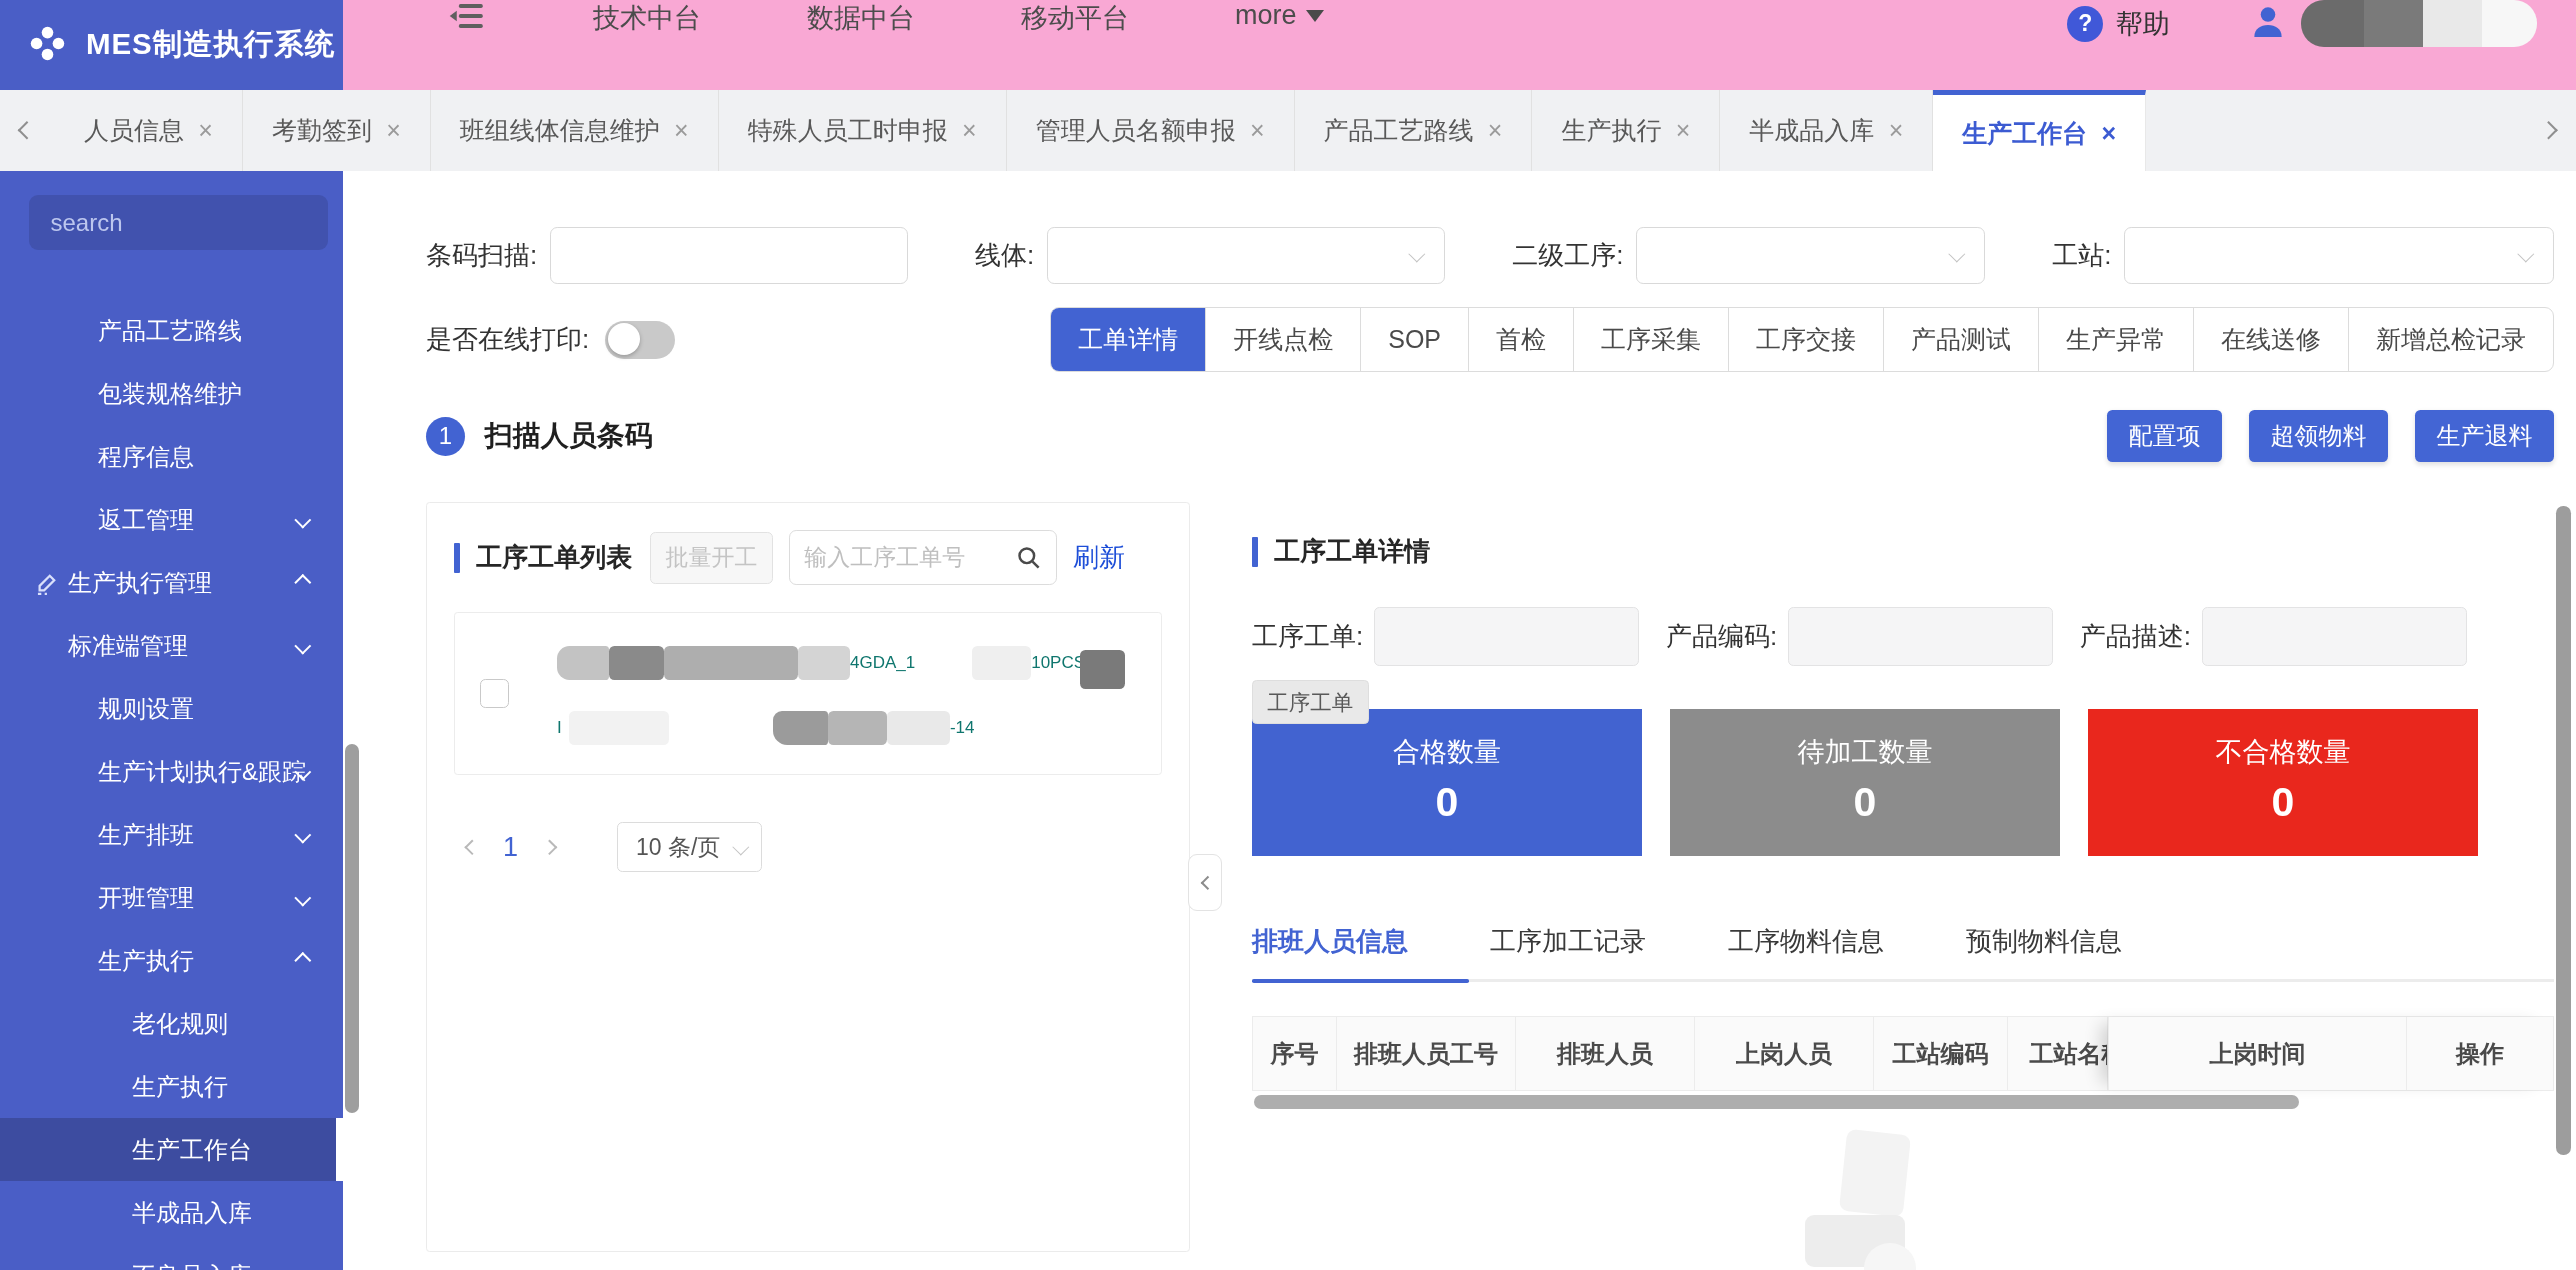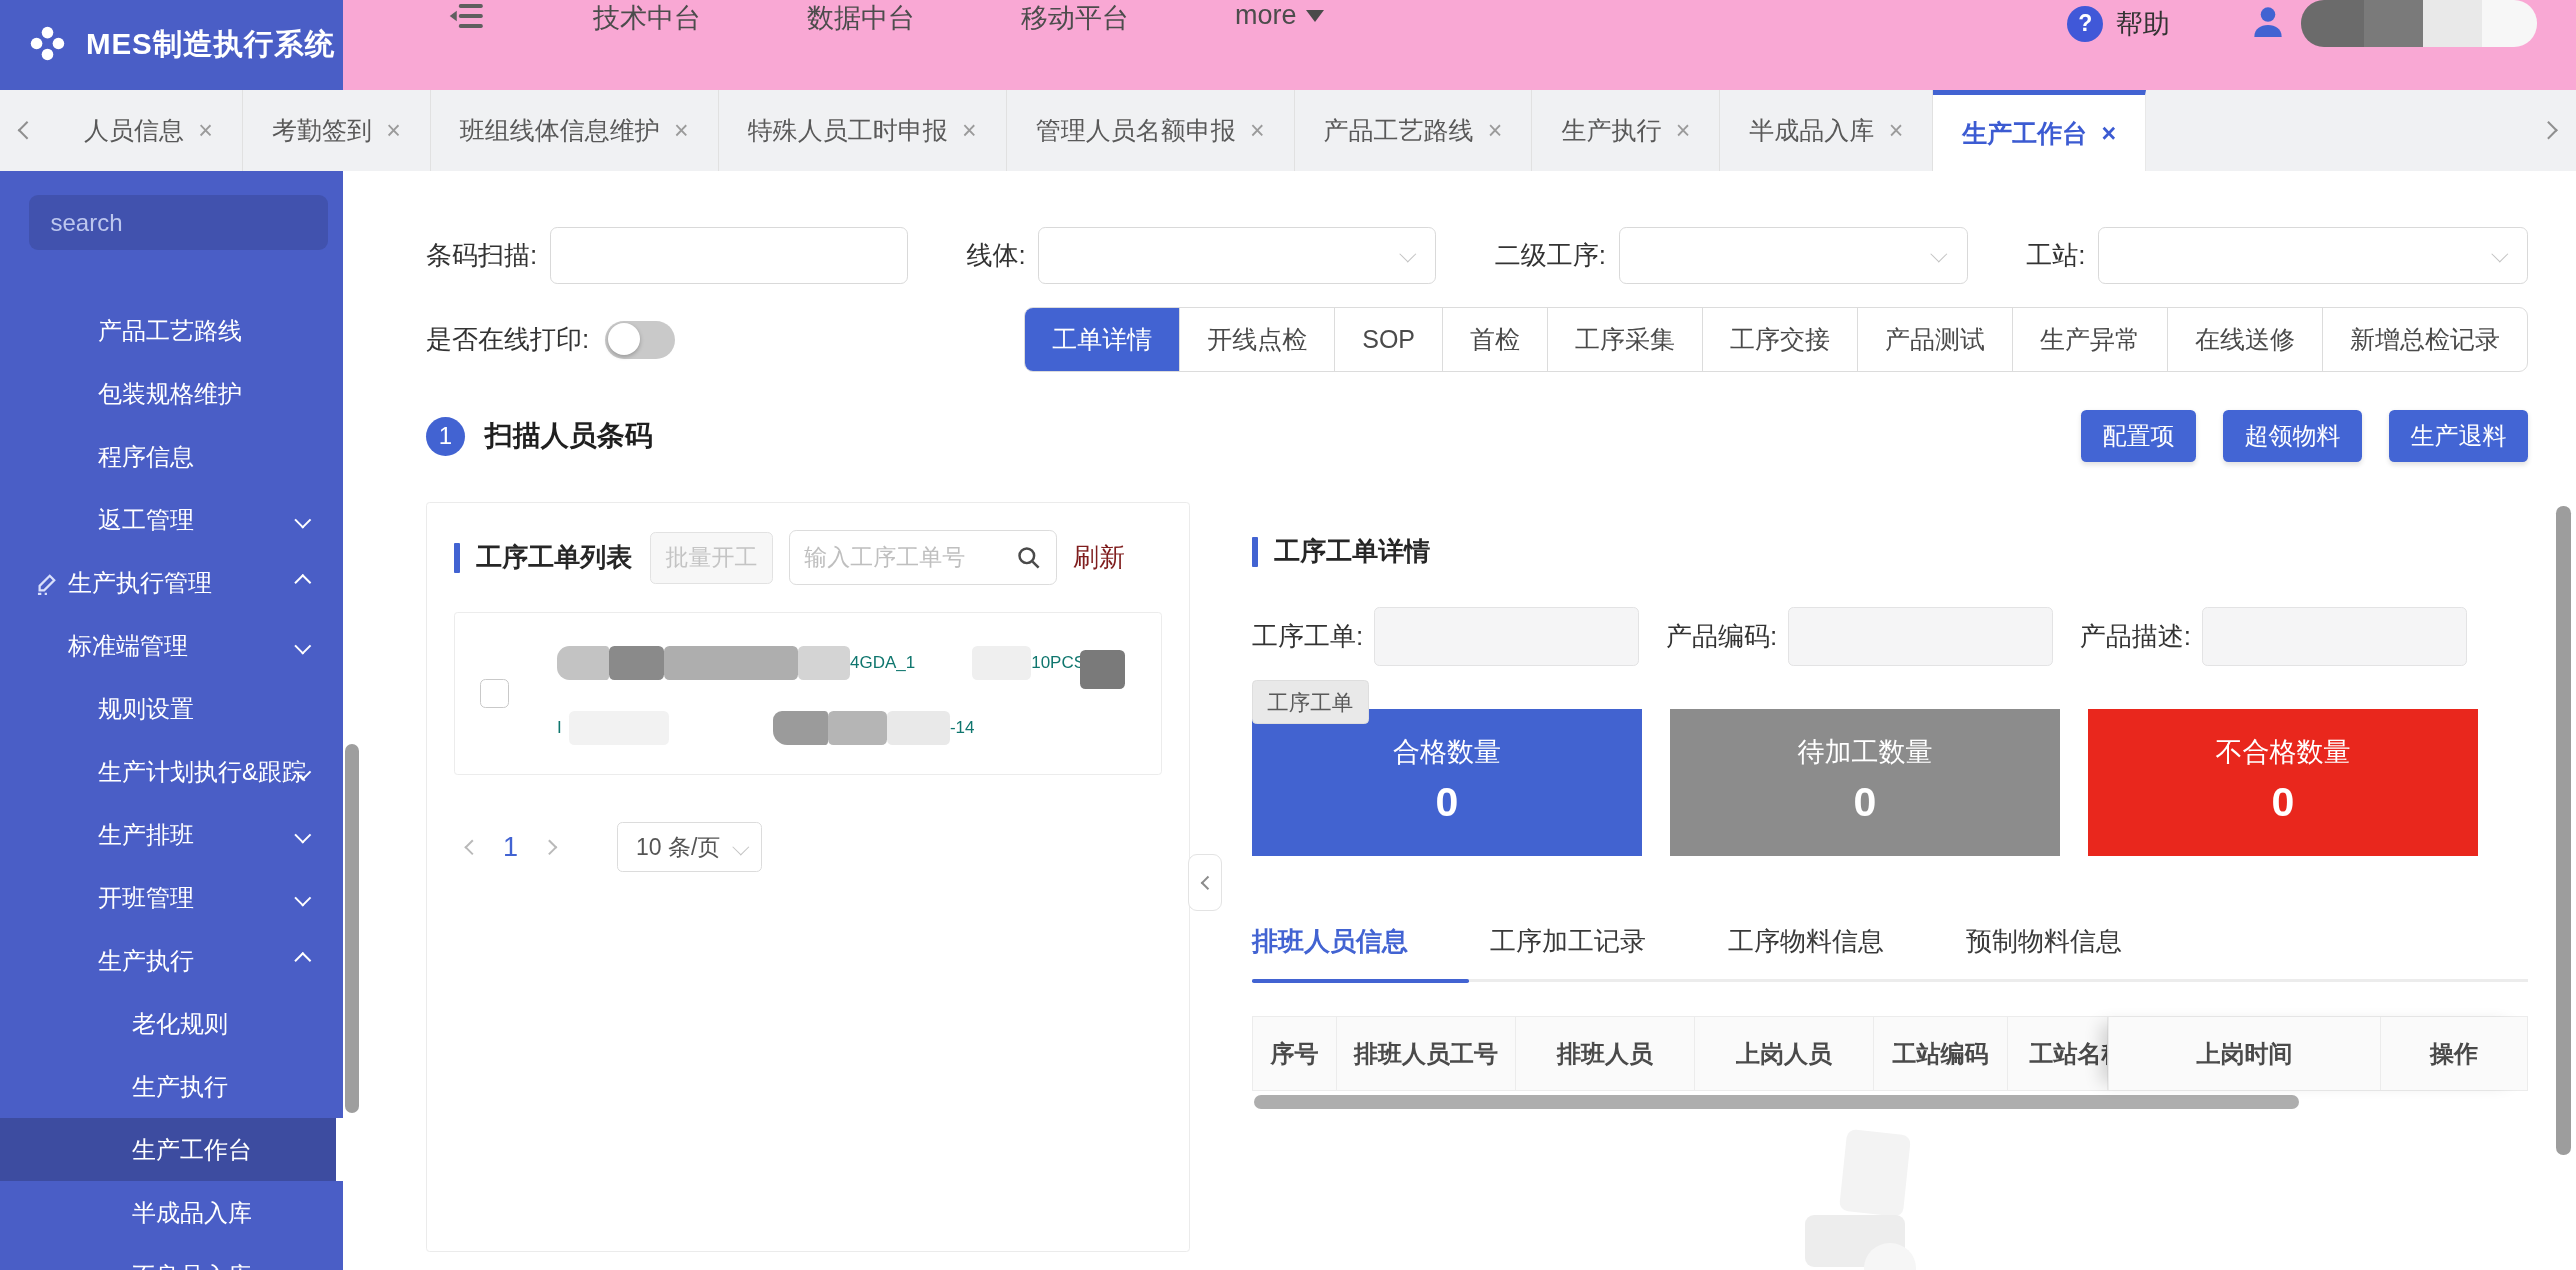--- a/index.html
+++ b/index.html
@@ -88,21 +88,21 @@
   .panels{margin-top:40px;display:flex;align-items:flex-start;}
   .left-panel{width:764px;height:750px;border:1.8px solid #ebebeb;border-radius:3.6px;padding:27px;flex-shrink:0;}
   .panel-header{display:flex;align-items:center;white-space:nowrap;}
   .bar{width:6.3px;height:30px;background:var(--primary);margin-right:16px;border-radius:0.9px;flex-shrink:0;}
   .panel-title{font-size:26px;font-weight:bold;color:#262626;}
   .batch-btn{margin-left:18px;height:52px;padding:0 14.3px;border:1.8px solid #e2e2e2;background:#f7f7f7;color:#c4c4c4;font-size:23px;border-radius:5.4px;display:flex;align-items:center;cursor:not-allowed;}
   .lp-search{margin-left:16px;width:268px;height:55px;border:1.8px solid #dcdcdc;border-radius:7.2px;display:flex;align-items:center;padding:0 14.3px;}
   .lp-search input{border:none;outline:none;width:179px;font-size:23px;color:#333;font-family:"Liberation Sans",sans-serif;}
   .lp-search input::placeholder{color:#bfbfbf;}
   .lp-search svg{margin-left:auto;}
-  .refresh{margin-left:16px;color:#7f1d1d;font-size:26px;cursor:pointer;text-align:center;}
+  .refresh{margin-left:16px;color:#1d4ed8;font-size:26px;cursor:pointer;text-align:center;}
 
   .order-card{margin-top:27px;border:1.8px solid #ececec;border-radius:3.6px;height:163px;position:relative;padding-left:102px;}
   .checkbox{position:absolute;left:25px;top:66px;width:29px;height:29px;border:1.8px solid #c9c9c9;border-radius:5.4px;background:#fff;cursor:pointer;}
   .o-line{display:flex;align-items:center;font-size:17px;color:#0f766e;}
   .o-line1{margin-top:23px;}
   .o-line2{margin-top:21.5px;}
   .blob{display:inline-block;height:34px;border-radius:5.4px;}
   .b1{width:52px;background:#c3c3c3;border-radius:12.5px 3.6px 3.6px 12.5px;}
   .b2{width:55px;background:#8a8a8a;}
   .b3{width:134px;background:#aeaeae;}
@@ -146,21 +146,21 @@
   .d-tab.active{color:var(--primary);font-weight:bold;}
   .tabs-underline{margin-top:19.7px;height:4.5px;position:relative;}
   .tu-full{position:absolute;left:0;right:0;top:0.9px;height:2.7px;background:#ececec;}
   .tu-active{position:absolute;left:0;top:0;width:217px;height:4.5px;background:var(--primary);border-radius:1.8px;}
 
   .table-header{margin-top:33px;display:flex;height:75px;background:#fafafa;border-top:0.9px solid #ececec;border-bottom:0.9px solid #ececec;font-size:24px;font-weight:bold;color:#4a4a4a;position:relative;}
   .th{display:flex;align-items:center;justify-content:center;height:100%;border-right:0.9px solid #ececec;white-space:nowrap;}
   .th:first-child{border-left:0.9px solid #ececec;}
   .th-clip{justify-content:flex-start;padding-left:21.5px;overflow:hidden;}
   .th-fixed{display:flex;background:#fafafa;box-shadow:-14.3px 0 16px -7.2px rgba(0,0,0,0.16);z-index:2;height:100%;}
-  .c0{width:85px;}.c1{width:179px;}.c2{width:179px;}.c3{width:179px;}.c4{width:134px;}.c5{width:100px;}.c6{width:273px;}.c7{width:147px;}
+  .c0{width:85px;}.c1{width:179px;}.c2{width:179px;}.c3{width:179px;}.c4{width:134px;}.c5{width:100px;}.c6{width:299px;}.c7{width:147px;}
 
   .h-scrollbar{margin-top:3.6px;height:14.3px;position:relative;}
   .h-thumb{position:absolute;left:1.8px;top:0;height:14.3px;width:1045px;background:#aeaeae;border-radius:7.2px;cursor:pointer;}
 
   .table-body{height:172px;border-bottom:1.8px solid #f0f0f0;position:relative;background:#fff;overflow:hidden;}
   .wm{position:absolute;border-radius:9px;}
   .wm1{left:591px;top:23px;width:64px;height:82px;background:#f3f3f3;transform:rotate(6deg);}
   .wm2{left:553px;top:106px;width:100px;height:52px;background:#ededed;}
   .wm3{left:612px;top:134px;width:52px;height:50px;background:#f6f6f6;border-radius:50%;}
 

